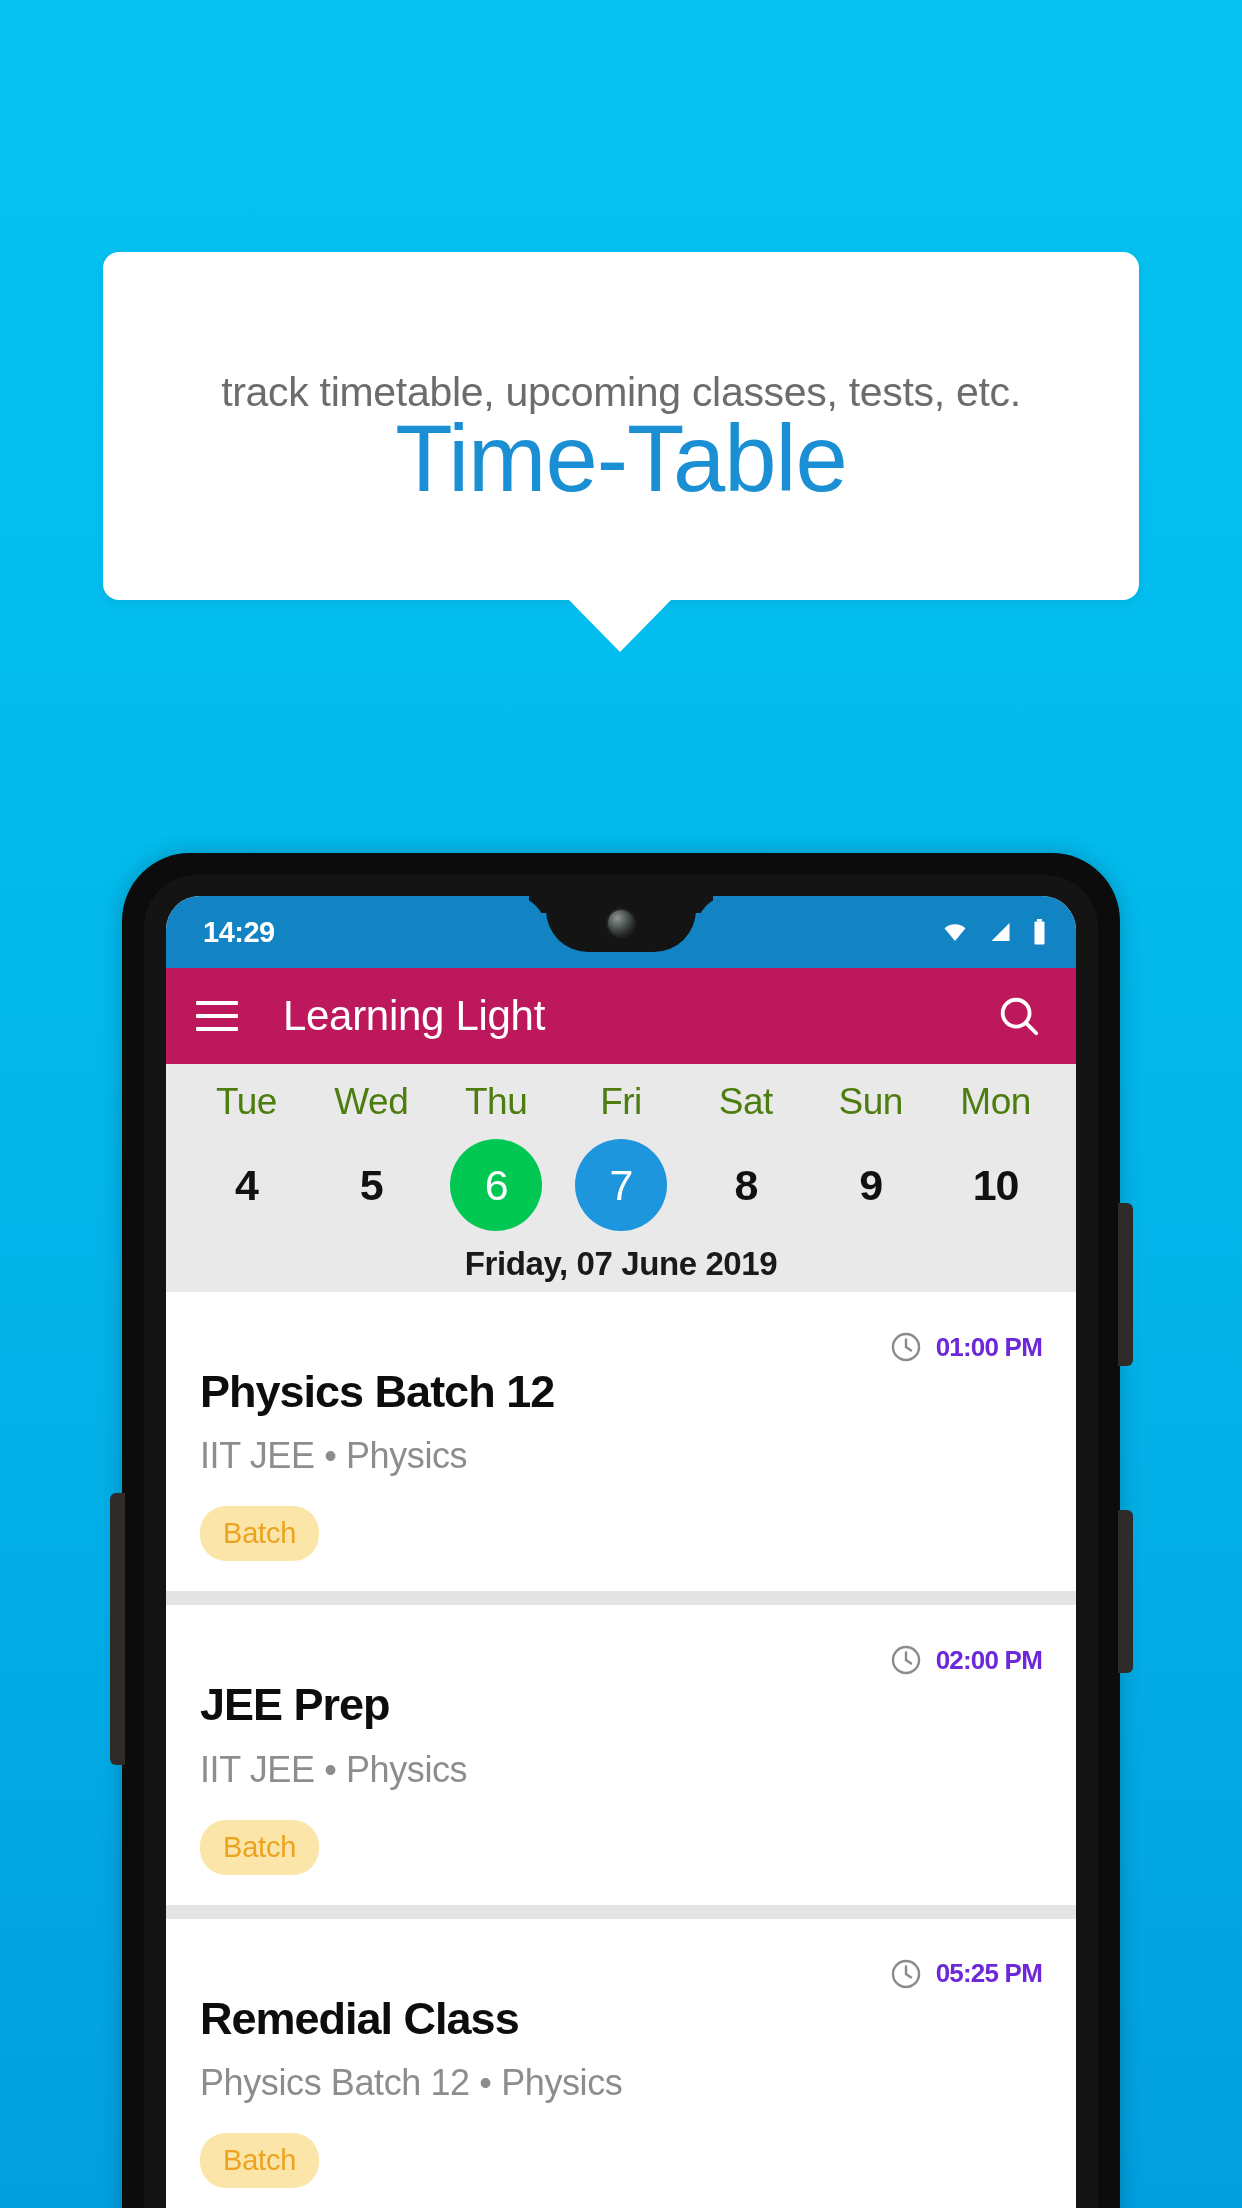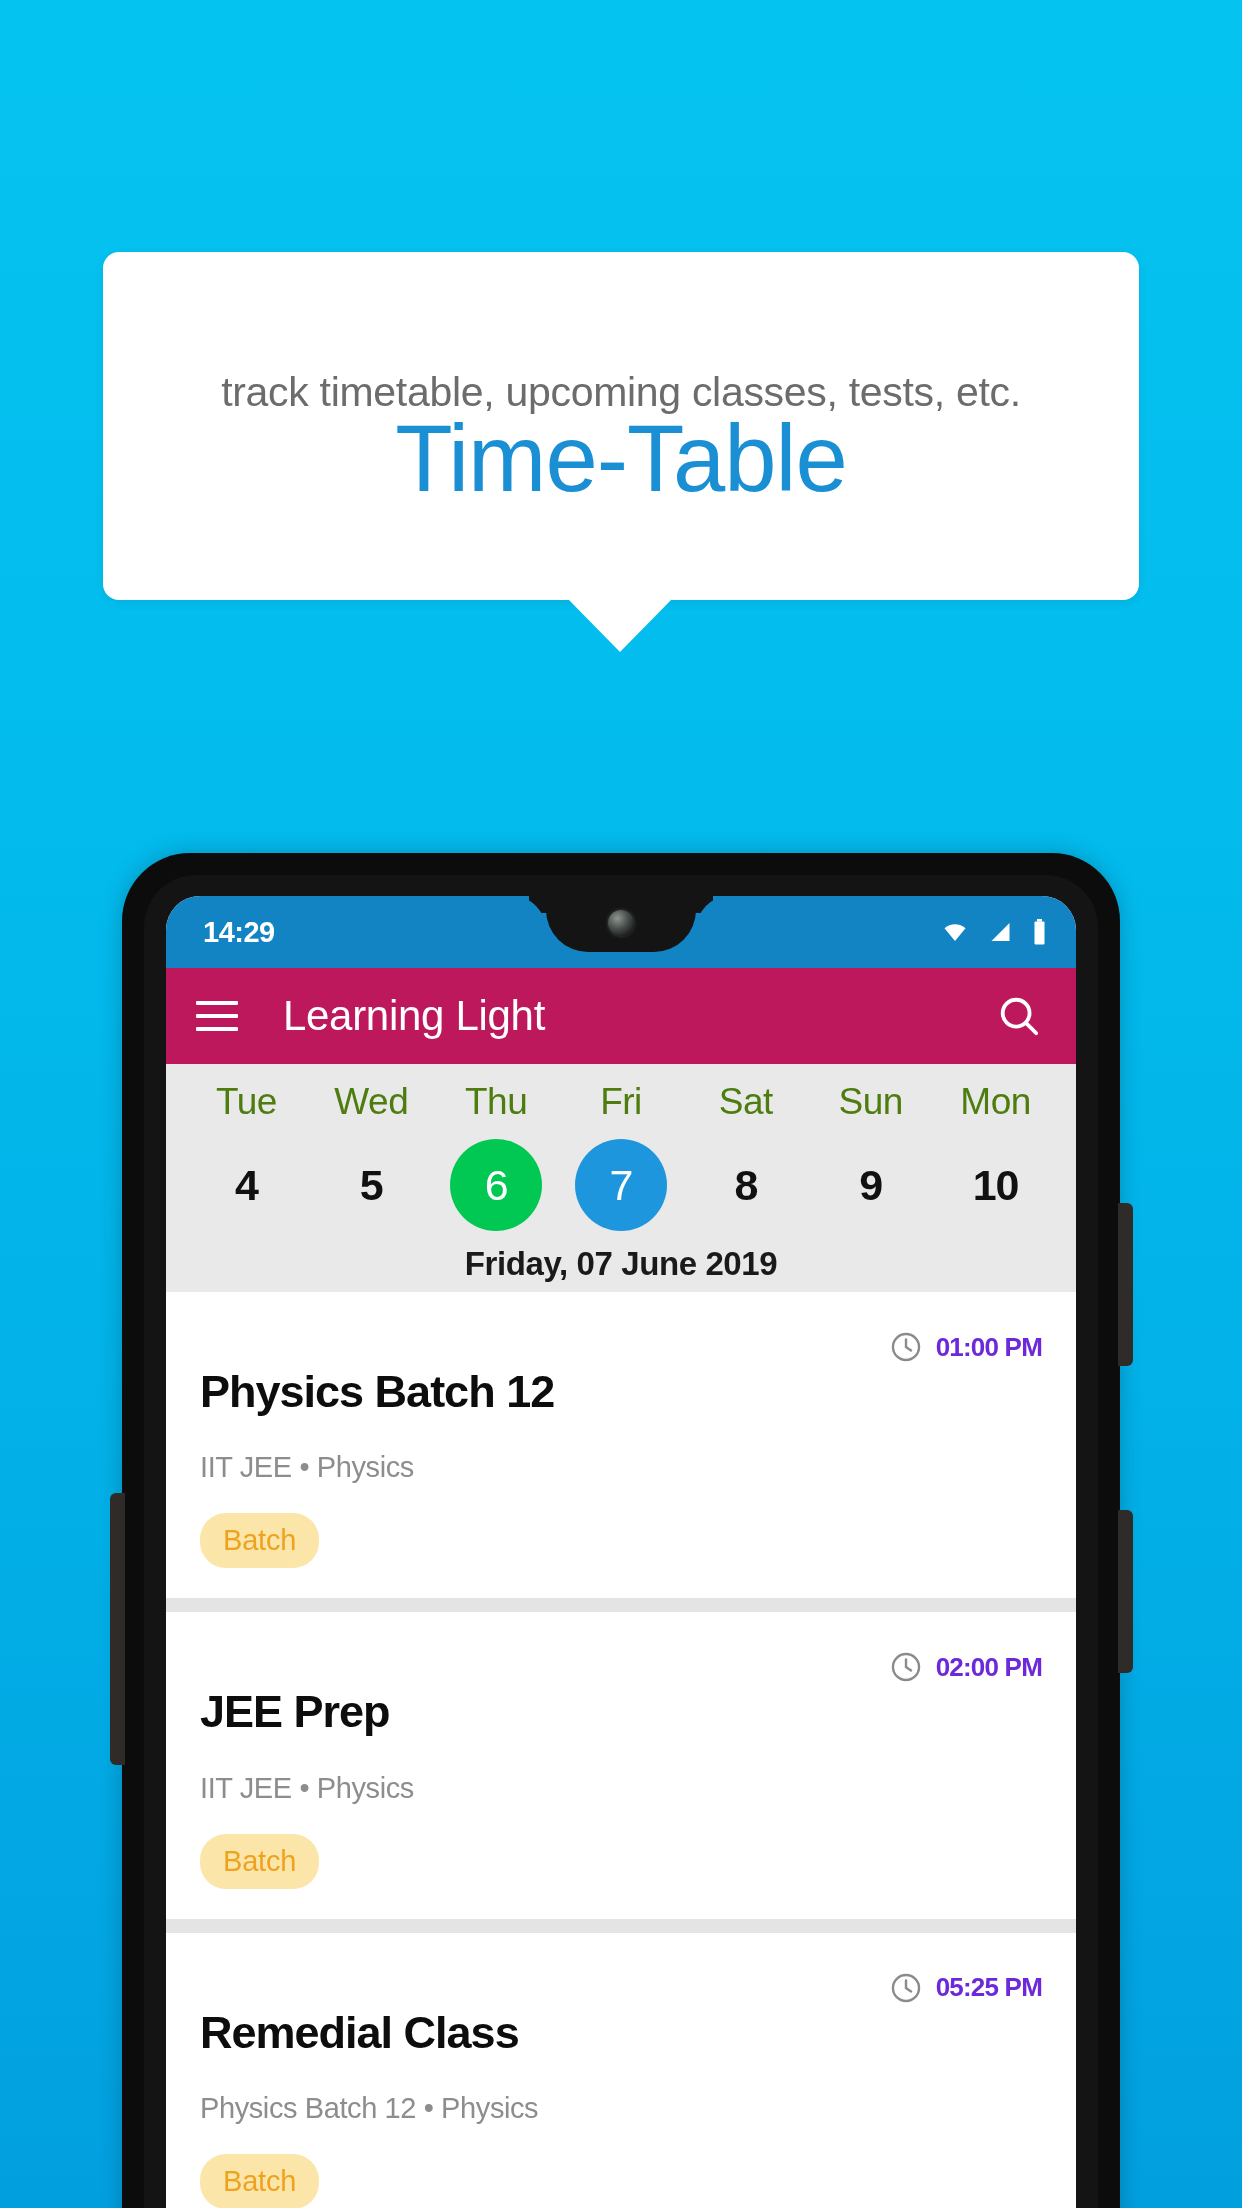--- a/index.html
+++ b/index.html
@@ -168,21 +168,21 @@
   .class-card{
     background:#ffffff;
     padding:32px 34px 30px 34px;
     margin-bottom:14px;
     position:relative;
   }
   .card-top{ display:flex; align-items:flex-start; justify-content:space-between; }
   .card-title{ font-size:45px; color:#0d0d0d; font-weight:700; letter-spacing:-1px; line-height:1.05;margin-top:44px; }
   .card-time-wrap{ display:flex; align-items:center; gap:13px; padding-top:6px; }
   .card-time{ font-size:26px; color:#6d28d9; font-weight:700; letter-spacing:-0.8px; white-space:nowrap; }
-  .card-sub{ font-size:29px; color:#8d8d8d; font-weight:400; margin-top:36px; letter-spacing:-0.4px; }
+  .card-sub{ font-size:36px; color:#8d8d8d; font-weight:400; margin-top:20px; letter-spacing:-0.4px; }
   .card-chip{
     display:inline-block;
     margin-top:29px;
     background:#fce5a8;
     color:#eda31f;
     font-size:29px;
     padding:11px 23px;
     border-radius:26px;
     letter-spacing:-0.2px;
   }

